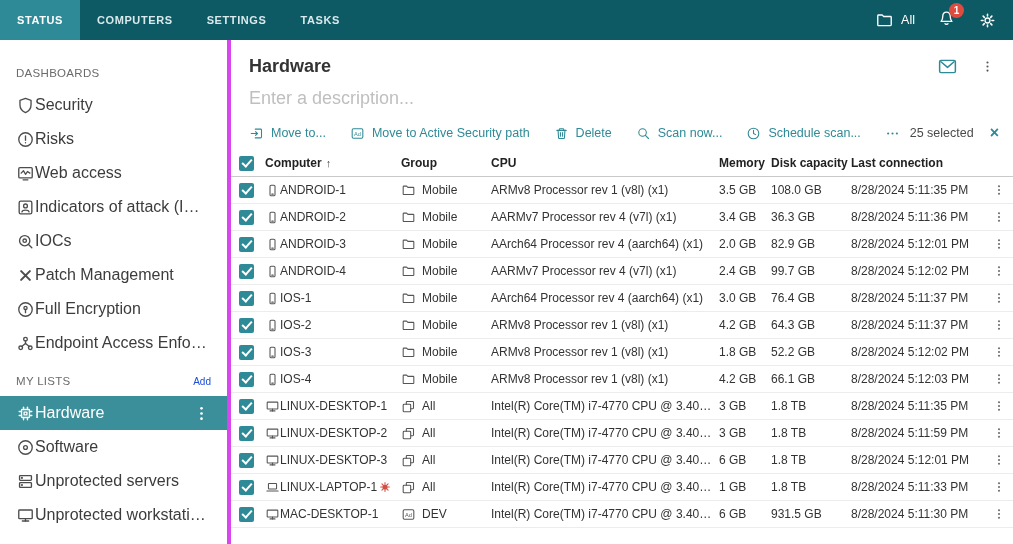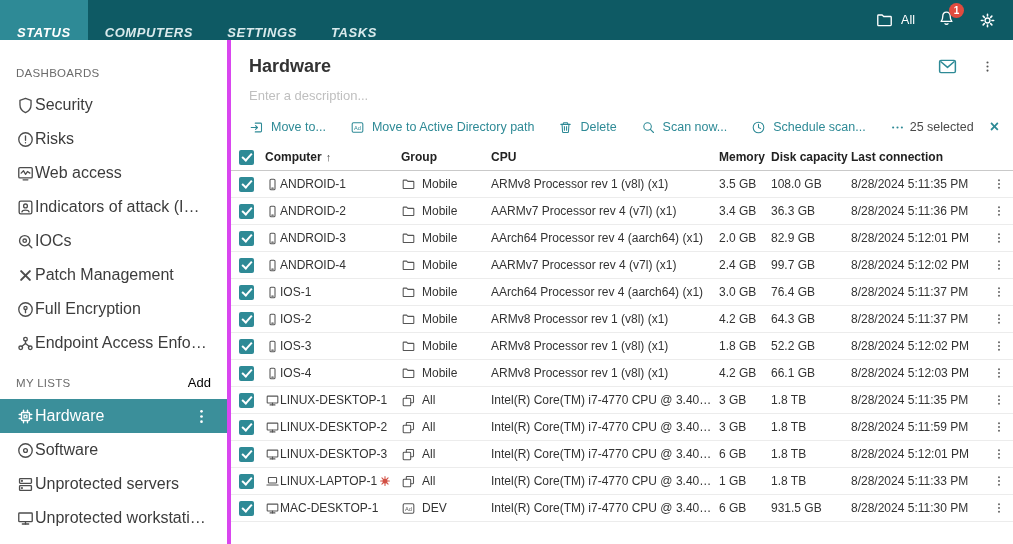--- a/index.html
+++ b/index.html
@@ -4,49 +4,49 @@
 <style>
   *{box-sizing:border-box;margin:0;padding:0;}
   html,body{width:1013px;height:544px;overflow:hidden;}
   body{font-family:"Liberation Sans","DejaVu Sans",sans-serif;background:#fff;color:#333;}
   .icon{display:inline-flex;}
   .icon svg{width:100%;height:100%;display:block;}
 
   
   .topbar{height:40px;background:#0e5a64;display:flex;align-items:center;color:#fff;}
   .tabs{display:flex;height:100%;}
-  .tab{padding:13px 17px;line-height:40px;font-size:13px;font-weight:bold;letter-spacing:.6px;color:#d9eaec;cursor:pointer;font-style:italic;}
+  .tab{padding:0 17px;line-height:40px;font-size:11px;font-weight:bold;letter-spacing:.6px;color:#d9eaec;cursor:pointer;}
   .tab.active{background:#2e8a96;color:#fff;}
   .topbar-right{margin-left:auto;display:flex;align-items:center;gap:22px;padding-right:16px;}
   .scope{display:flex;align-items:center;gap:7px;font-size:12.5px;cursor:pointer;}
   .t-icon{width:19px;height:19px;color:#fff;}
   .bell{position:relative;cursor:pointer;}
   .badge{position:absolute;top:-6px;right:-8px;background:#e04b3f;color:#fff;width:15px;height:15px;border-radius:50%;font-size:10px;line-height:15px;text-align:center;font-weight:bold;}
   .gearbtn{cursor:pointer;display:flex;}
 
   
   .body{display:flex;height:504px;}
   .sidebar{width:231px;border-right:4px solid #d946ef;background:#fff;padding-top:12px;flex-shrink:0;overflow:hidden;}
   .sb-section{display:flex;align-items:center;justify-content:space-between;padding:15px 16px 9px;color:#6b6b6b;font-size:11.5px;letter-spacing:.3px;}
-  .sb-action{color:#000000;font-size:13px;cursor:pointer;letter-spacing:0;}
+  .sb-action{color:#1d4ed8;font-size:10px;cursor:pointer;letter-spacing:0;}
   .sb-item{display:flex;align-items:center;padding:0 16px;height:34px;font-size:16px;color:#3c3c3c;cursor:pointer;}
   .sb-item .icon{width:19px;height:19px;color:#4d4d4d;flex-shrink:0;}
   .sb-item.selected{background:#3b8f9a;color:#fff;}
   .sb-item.selected .icon{color:#fff;}
   .sb-label{white-space:nowrap;overflow:hidden;text-overflow:ellipsis;}
   .sb-kebab{margin-left:auto;width:15px;height:15px;color:#fff;flex-shrink:0;}
 
   
   .main{flex:1;display:flex;flex-direction:column;min-width:0;}
   .main-header{display:flex;align-items:center;padding:16px 18px 2px 18px;}
   h1{font-size:18px;color:#333;}
   .header-icons{margin-left:auto;display:flex;align-items:center;gap:22px;}
   .env{width:21px;height:21px;color:#2e8a96;cursor:pointer;}
   .kebab-h{width:15px;height:15px;color:#555;cursor:pointer;}
-  .description{padding:9px 18px 7px;font-size:13px;color:#bfbfbf;cursor:text;}
+  .description{padding:9px 18px 7px;font-size:18px;color:#bfbfbf;cursor:text;}
 
   
   .toolbar{display:flex;align-items:center;padding:9px 14px 9px 18px;}
   .actions{display:flex;align-items:center;gap:24px;}
   .action{display:flex;gap:7px;color:#2e8a96;font-size:12.5px;cursor:pointer;white-space:nowrap;}
   .action .icon{width:15px;height:15px;}
   .selection{margin-left:auto;display:flex;align-items:center;gap:16px;font-size:12.5px;color:#4a4a4a;}
   .close{color:#2e8a96;font-size:16px;font-weight:bold;cursor:pointer;line-height:1;}
 
   
@@ -286,21 +286,21 @@
             </span>
             <span class="action-label">Move to...</span>
           </span>
           <span class="action">
             <span class="icon">
               <svg viewBox="0 0 24 24" fill="none" stroke="currentColor" stroke-width="1.7" stroke-linecap="round" stroke-linejoin="round">
                 <rect x="3.5" y="4.5" width="17" height="15" rx="2"></rect>
                 <text x="12" y="15.5" text-anchor="middle" font-size="9" font-family="sans-serif" fill="currentColor" stroke="none">Ad</text>
               </svg>
             </span>
-            <span class="action-label">Move to Active Directory path</span>
+            <span class="action-label">Move to Active Security path</span>
           </span>
           <span class="action">
             <span class="icon">
               <svg viewBox="0 0 24 24" fill="none" stroke="currentColor" stroke-width="1.7" stroke-linecap="round" stroke-linejoin="round">
                 <line x1="4.5" y1="7" x2="19.5" y2="7"></line>
                 <path d="M8.5 7 V5.5 C8.5 4.95 8.95 4.5 9.5 4.5 H14.5 C15.05 4.5 15.5 4.95 15.5 5.5 V7"></path>
                 <path d="M6.5 7 L7.3 19 C7.35 19.55 7.8 20 8.35 20 H15.65 C16.2 20 16.65 19.55 16.7 19 L17.5 7"></path>
                 <line x1="10.3" y1="10.5" x2="10.3" y2="16.5"></line>
                 <line x1="13.7" y1="10.5" x2="13.7" y2="16.5"></line>
               </svg>

